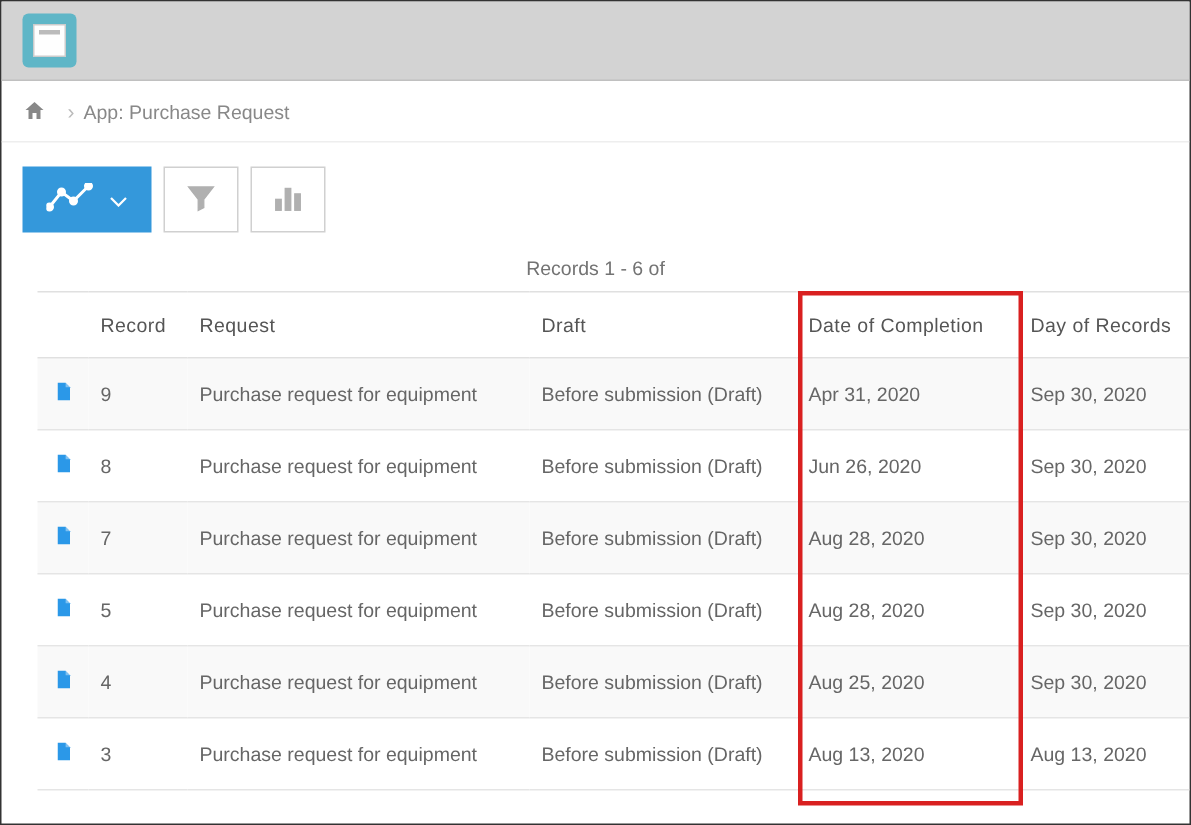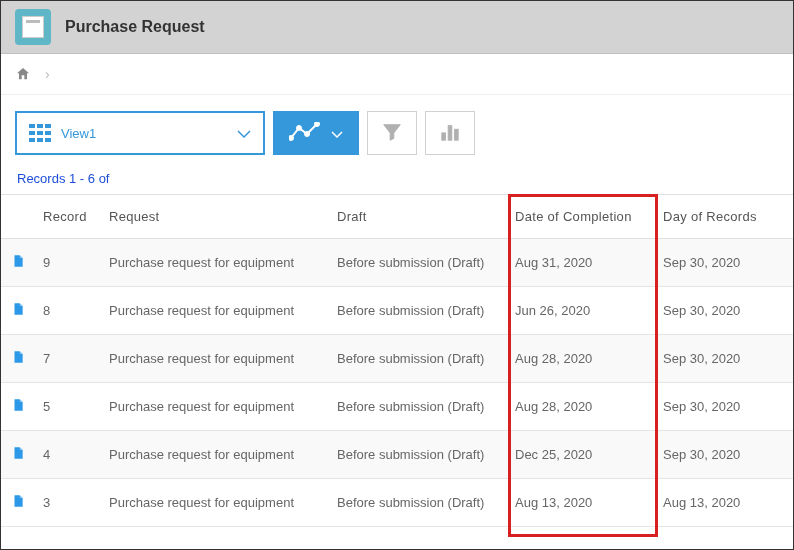--- a/index.html
+++ b/index.html
@@ -117,24 +117,24 @@
       height: 44px;
       border: 1px solid #d0d0d0;
       background: #fff;
       display: flex;
       align-items: center;
       justify-content: center;
     }
     .icon-btn svg { fill: #b0b0b0; stroke: #b0b0b0; }
     
     .records-count {
-      text-align: left;
+      text-align: center;
       padding: 6px 16px 8px;
       font-size: 13px;
-      color: #1d4ed8;
+      color: #737373;
     }
     
     .data-table {
       width: 100%;
       border-collapse: collapse;
       position: relative;
     }
     .data-table th {
       text-align: left;
       font-weight: normal;
@@ -169,63 +169,42 @@
     .highlight-box {
       position: absolute;
       border: 3px solid #d92020;
       pointer-events: none;
       top: 0px;
       left: 507px;
       width: 150px;
       height: 343px;
     }
     
-    .table-wrap { position: relative; }
+    .table-wrap { position: relative; margin-left: 24px; }
   </style>
 </head>
 <body>
 
 <div class="header-bar">
   <div class="app-icon">
     <div class="app-icon-inner"></div>
   </div>
-  <div class="app-title">Purchase Request</div>
 </div>
 
 <div class="breadcrumb">
   <span class="home-icon">
     <svg viewBox="0 0 24 24" width="16" height="16">
         <path d="M12 3l9 8h-3v9h-4v-6h-4v6H6v-9H3z"></path>
       </svg>
   </span>
   <span class="crumb-sep">›</span>
+  <span>App: Purchase Request</span>
 </div>
 
 <div class="toolbar">
-  <div class="view-dropdown">
-    <span class="view-grid-icon">
-      <svg viewBox="0 0 22 18" width="22" height="18">
-        <rect x="0" y="0" width="6" height="4"></rect>
-          <rect x="8" y="0" width="6" height="4"></rect>
-          <rect x="16" y="0" width="6" height="4"></rect>
-        <rect x="0" y="7" width="6" height="4"></rect>
-          <rect x="8" y="7" width="6" height="4"></rect>
-          <rect x="16" y="7" width="6" height="4"></rect>
-        <rect x="0" y="14" width="6" height="4"></rect>
-          <rect x="8" y="14" width="6" height="4"></rect>
-          <rect x="16" y="14" width="6" height="4"></rect>
-      </svg>
-    </span>
-    <span class="view-label">View1</span>
-    <span class="view-chevron">
-      <svg viewBox="0 0 14 8" width="14" height="8">
-          <path d="M1 1l6 6 6-6" fill="none" stroke-width="1.5"></path>
-        </svg>
-    </span>
-  </div>
 
   <div class="graph-btn">
     <span>
       <svg viewBox="0 0 32 20" width="32" height="20">
         <path d="M2 16 L10 6 L18 12 L28 2" stroke-width="2"></path>
         <circle cx="2" cy="16" r="2.5" fill="#fff"></circle>
           <circle cx="10" cy="6" r="2.5" fill="#fff"></circle>
         <circle cx="18" cy="12" r="2.5" fill="#fff"></circle>
           <circle cx="28" cy="2" r="2.5" fill="#fff"></circle>
       </svg>
@@ -274,21 +253,21 @@
         <tr>
     <td class="icon-col"><span class="row-icon">
       <svg viewBox="0 0 24 24" width="14" height="16">
                 <path d="M6 2h9l5 5v15H6z"></path>
                 <path d="M15 2v5h5" fill="#fff" opacity="0.4"></path>
               </svg>
     </span></td>
     <td>9</td>
     <td>Purchase request for equipment</td>
     <td>Before submission (Draft)</td>
-    <td>Aug 31, 2020</td>
+    <td>Apr 31, 2020</td>
     <td>Sep 30, 2020</td>
   </tr>
         <tr>
     <td class="icon-col"><span class="row-icon">
       <svg viewBox="0 0 24 24" width="14" height="16">
                 <path d="M6 2h9l5 5v15H6z"></path>
                 <path d="M15 2v5h5" fill="#fff" opacity="0.4"></path>
               </svg>
     </span></td>
     <td>8</td>
@@ -326,21 +305,21 @@
         <tr>
     <td class="icon-col"><span class="row-icon">
       <svg viewBox="0 0 24 24" width="14" height="16">
                 <path d="M6 2h9l5 5v15H6z"></path>
                 <path d="M15 2v5h5" fill="#fff" opacity="0.4"></path>
               </svg>
     </span></td>
     <td>4</td>
     <td>Purchase request for equipment</td>
     <td>Before submission (Draft)</td>
-    <td>Dec 25, 2020</td>
+    <td>Aug 25, 2020</td>
     <td>Sep 30, 2020</td>
   </tr>
         <tr>
     <td class="icon-col"><span class="row-icon">
       <svg viewBox="0 0 24 24" width="14" height="16">
                 <path d="M6 2h9l5 5v15H6z"></path>
                 <path d="M15 2v5h5" fill="#fff" opacity="0.4"></path>
               </svg>
     </span></td>
     <td>3</td>

